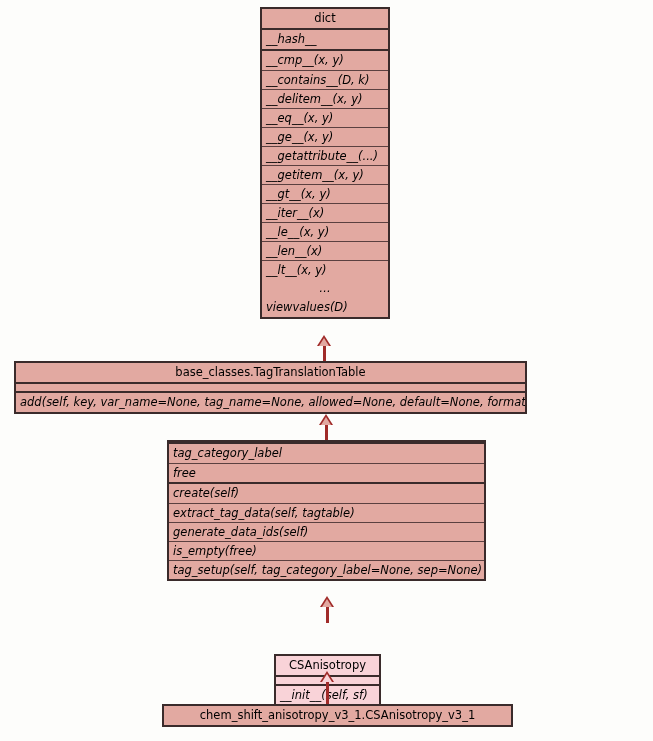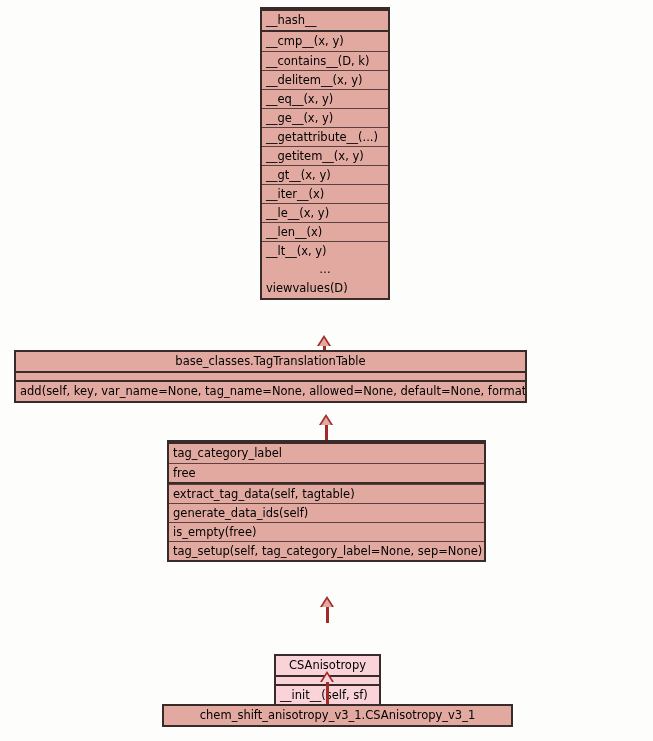--- a/index.html
+++ b/index.html
@@ -45,20 +45,21 @@
   }
   .uml-title {
     text-align: center;
     height: 19px;
     line-height: 18px;
     font-size: 11.5px;
   }
   
   .sep-thick {
     border-top: 2px solid #3a2b2b;
+    font-style: italic;
   }
   .sep-thin {
     border-top: 1px solid #5b4040;
   }
   .uml-row.center {
     text-align: center;
   }
   .uml-row.empty {
     height: 7px;
   }
@@ -94,20 +95,21 @@
   .arrowhead.light::after {
     border-bottom-color: #f9d3d8;
   }
 </style>
 </head>
 <body>
 
 <div id="diagram">
 
   <div class="uml-box" style="left:260px; top:7px; width:130px;">
+    <div class="uml-row uml-title">dict</div>
     <div class="compartment sep-thick">
       <div class="uml-row">__hash__</div>
     </div>
     <div class="compartment sep-thick">
       <div class="uml-row">__cmp__(x, y)</div>
       <div class="uml-row sep-thin">__contains__(D, k)</div>
       <div class="uml-row sep-thin">__delitem__(x, y)</div>
       <div class="uml-row sep-thin">__eq__(x, y)</div>
       <div class="uml-row sep-thin">__ge__(x, y)</div>
       <div class="uml-row sep-thin">__getattribute__(...)</div>
@@ -118,39 +120,40 @@
       <div class="uml-row sep-thin">__len__(x)</div>
       <div class="uml-row sep-thin">__lt__(x, y)</div>
       <div class="uml-row center">…</div>
       <div class="uml-row">viewvalues(D)</div>
     </div>
   </div>
 
   <div class="edge" style="left:323px; top:345px; height:17px;"></div>
   <div class="arrowhead" style="left:317px; top:335px;"></div>
 
-  <div class="uml-box" style="left:14px; top:350px; width:513px;">
+  <div class="uml-box" style="left:14px; top:361px; width:513px;">
     <div class="uml-row uml-title">base_classes.TagTranslationTable</div>
     <div class="compartment sep-thick">
       <div class="uml-row empty"></div>
     </div>
     <div class="compartment sep-thick">
       <div class="uml-row">add(self, key, var_name=None, tag_name=None, allowed=None, default=None, format='str', missing=True)</div>
     </div>
   </div>
 
   <div class="edge" style="left:325px; top:424px; height:17px;"></div>
   <div class="arrowhead" style="left:319px; top:414px;"></div>
 
   <div class="uml-box" style="left:167px; top:440px; width:319px;">
     <div class="compartment sep-thick">
       <div class="uml-row">tag_category_label</div>
       <div class="uml-row sep-thin">free</div>
     </div>
     <div class="compartment sep-thick">
+      <div class="uml-row">create(self)</div>
       <div class="uml-row sep-thin">extract_tag_data(self, tagtable)</div>
       <div class="uml-row sep-thin">generate_data_ids(self)</div>
       <div class="uml-row sep-thin">is_empty(free)</div>
       <div class="uml-row sep-thin">tag_setup(self, tag_category_label=None, sep=None)</div>
     </div>
   </div>
 
   <div class="edge" style="left:326px; top:606px; height:17px;"></div>
   <div class="arrowhead" style="left:320px; top:596px;"></div>
 

